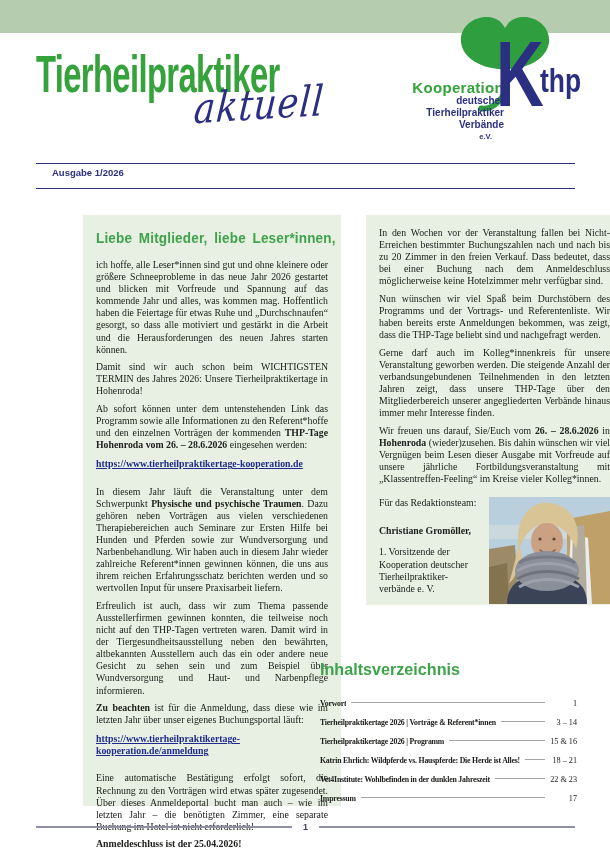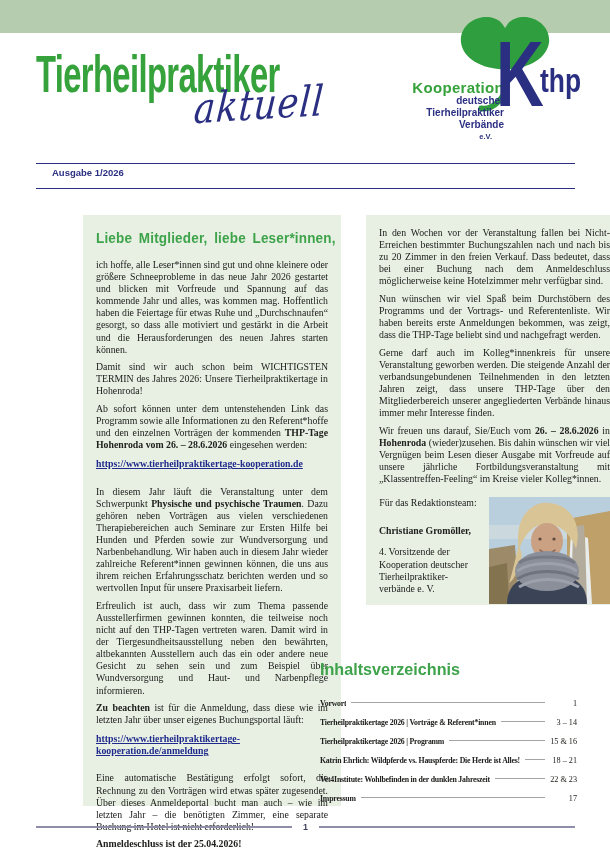--- a/index.html
+++ b/index.html
@@ -45,21 +45,21 @@
 
   .para{font-size:9.8px;line-height:12.1px;text-align:justify;margin:0 0 5.5px 0;}
   .para:last-child{margin-bottom:0;}
   .b{font-weight:bold;}
   .link-para{margin:7px 0 15px 0;text-align:left;}
   .doc-link{font-weight:bold;font-size:9.8px;color:#202a8c;text-decoration:underline;}
 
   
   .editorial{display:flex;gap:12px;margin-top:12px;}
   .ed-left{width:100px;font-size:9.8px;line-height:12px;}
-  .ed-intro{margin:0 0 16px 0;text-align:center;}
+  .ed-intro{margin:0 0 16px 0;}
   .ed-name{font-weight:bold;margin:0 0 9px 0;}
   .role-line{line-height:12.2px;}
   .photo{width:121px;height:107px;flex:none;overflow:hidden;}
 
   
   .toc{position:absolute;left:320px;top:660px;width:257px;}
   .toc-title{font-family:"Liberation Sans",sans-serif;font-weight:bold;font-size:17px;
         color:#3ea34a;margin:0 0 14px 0;transform:scaleX(.95);transform-origin:left top;white-space:nowrap;}
   .toc-row{display:flex;align-items:center;height:19px;overflow:hidden;}
   .toc-label{font-weight:bold;font-size:7.8px;letter-spacing:-.2px;white-space:nowrap;
@@ -127,21 +127,21 @@
           <p class="para"><span>Nun wünschen wir viel Spaß beim Durchstöbern des Programms und der Vortrags- und Referentenliste. Wir haben bereits erste Anmeldungen bekommen, was zeigt, dass die THP-Tage beliebt sind und nachgefragt werden.</span></p>
           <p class="para"><span>Gerne darf auch im Kolleg*innenkreis für unsere Veranstaltung geworben werden. Die steigende Anzahl der verbandsungebundenen Teilnehmenden in den letzten Jahren zeigt, dass unsere THP-Tage über den Mitgliederbereich unserer angegliederten Verbände hinaus immer mehr Interesse finden.</span></p>
           <p class="para"><span>Wir freuen uns darauf, Sie/Euch vom </span><span class="b">26. – 28.6.2026</span><span> in </span><span class="b">Hohenroda</span><span> (wieder)zusehen. Bis dahin wünschen wir viel Vergnügen beim Lesen dieser Ausgabe mit Vorfreude auf unsere jährliche Fortbildungsveranstaltung mit „Klassentreffen-Feeling“ im Kreise vieler Kolleg*innen.</span></p>
         </div>
 
       <div class="editorial">
         <div class="ed-left">
           <p class="ed-intro">Für das Redaktionsteam:</p>
           <p class="ed-name">Christiane Gromöller,</p>
           <div>
-              <div class="role-line">4. Vorsitzende der</div>
+              <div class="role-line">1. Vorsitzende der</div>
               <div class="role-line">Kooperation deutscher</div>
               <div class="role-line">Tierheilpraktiker-</div>
               <div class="role-line">verbände e. V.</div>
             </div>
         </div>
         <div class="photo">
           <svg viewBox="0 0 121 107" width="121" height="107">
             <rect x="0" y="0" width="121" height="107" fill="#b9cfdd"></rect>
             <rect x="0" y="28" width="121" height="14" fill="#d3dde0" opacity="0.7"></rect>
             <path d="M78,22 L121,14 L121,107 L78,107 Z" fill="#bfa069"></path>

